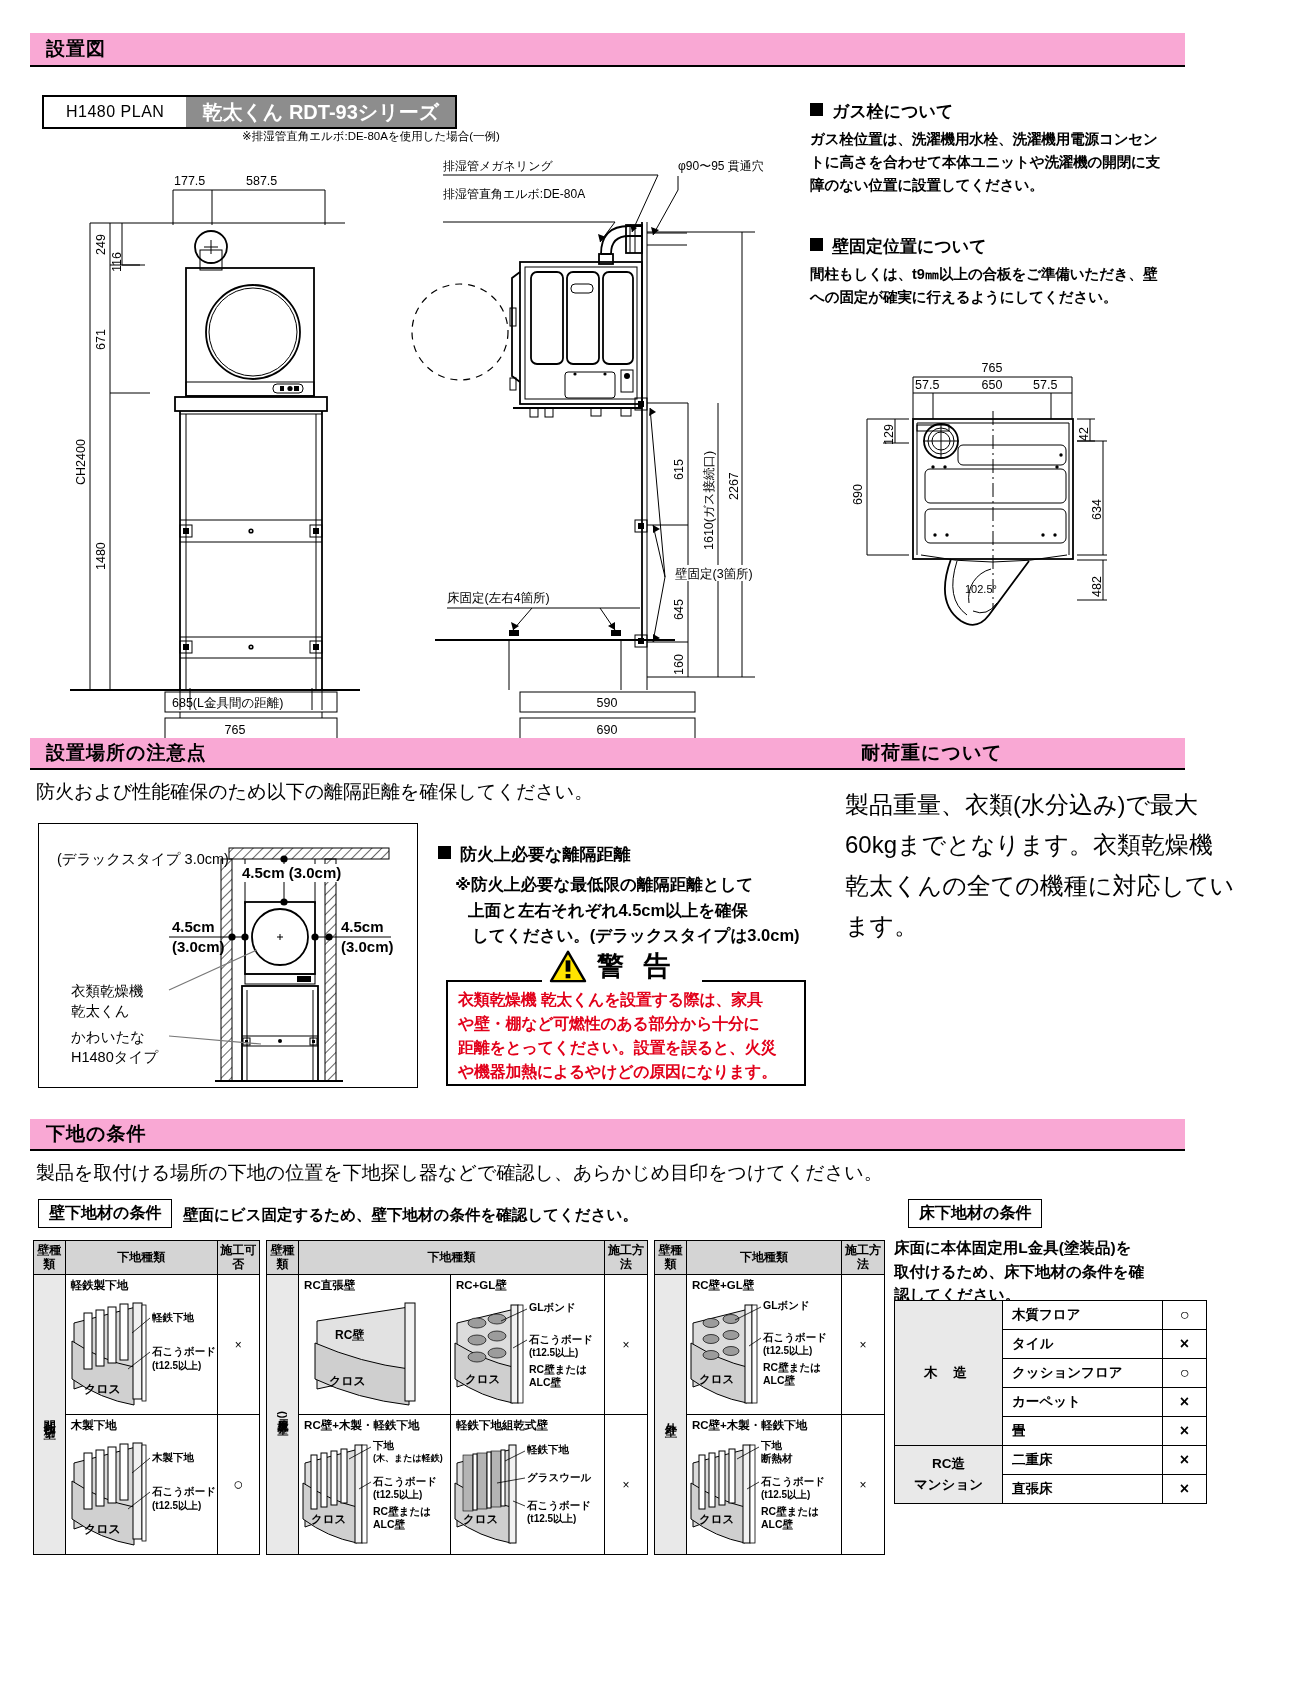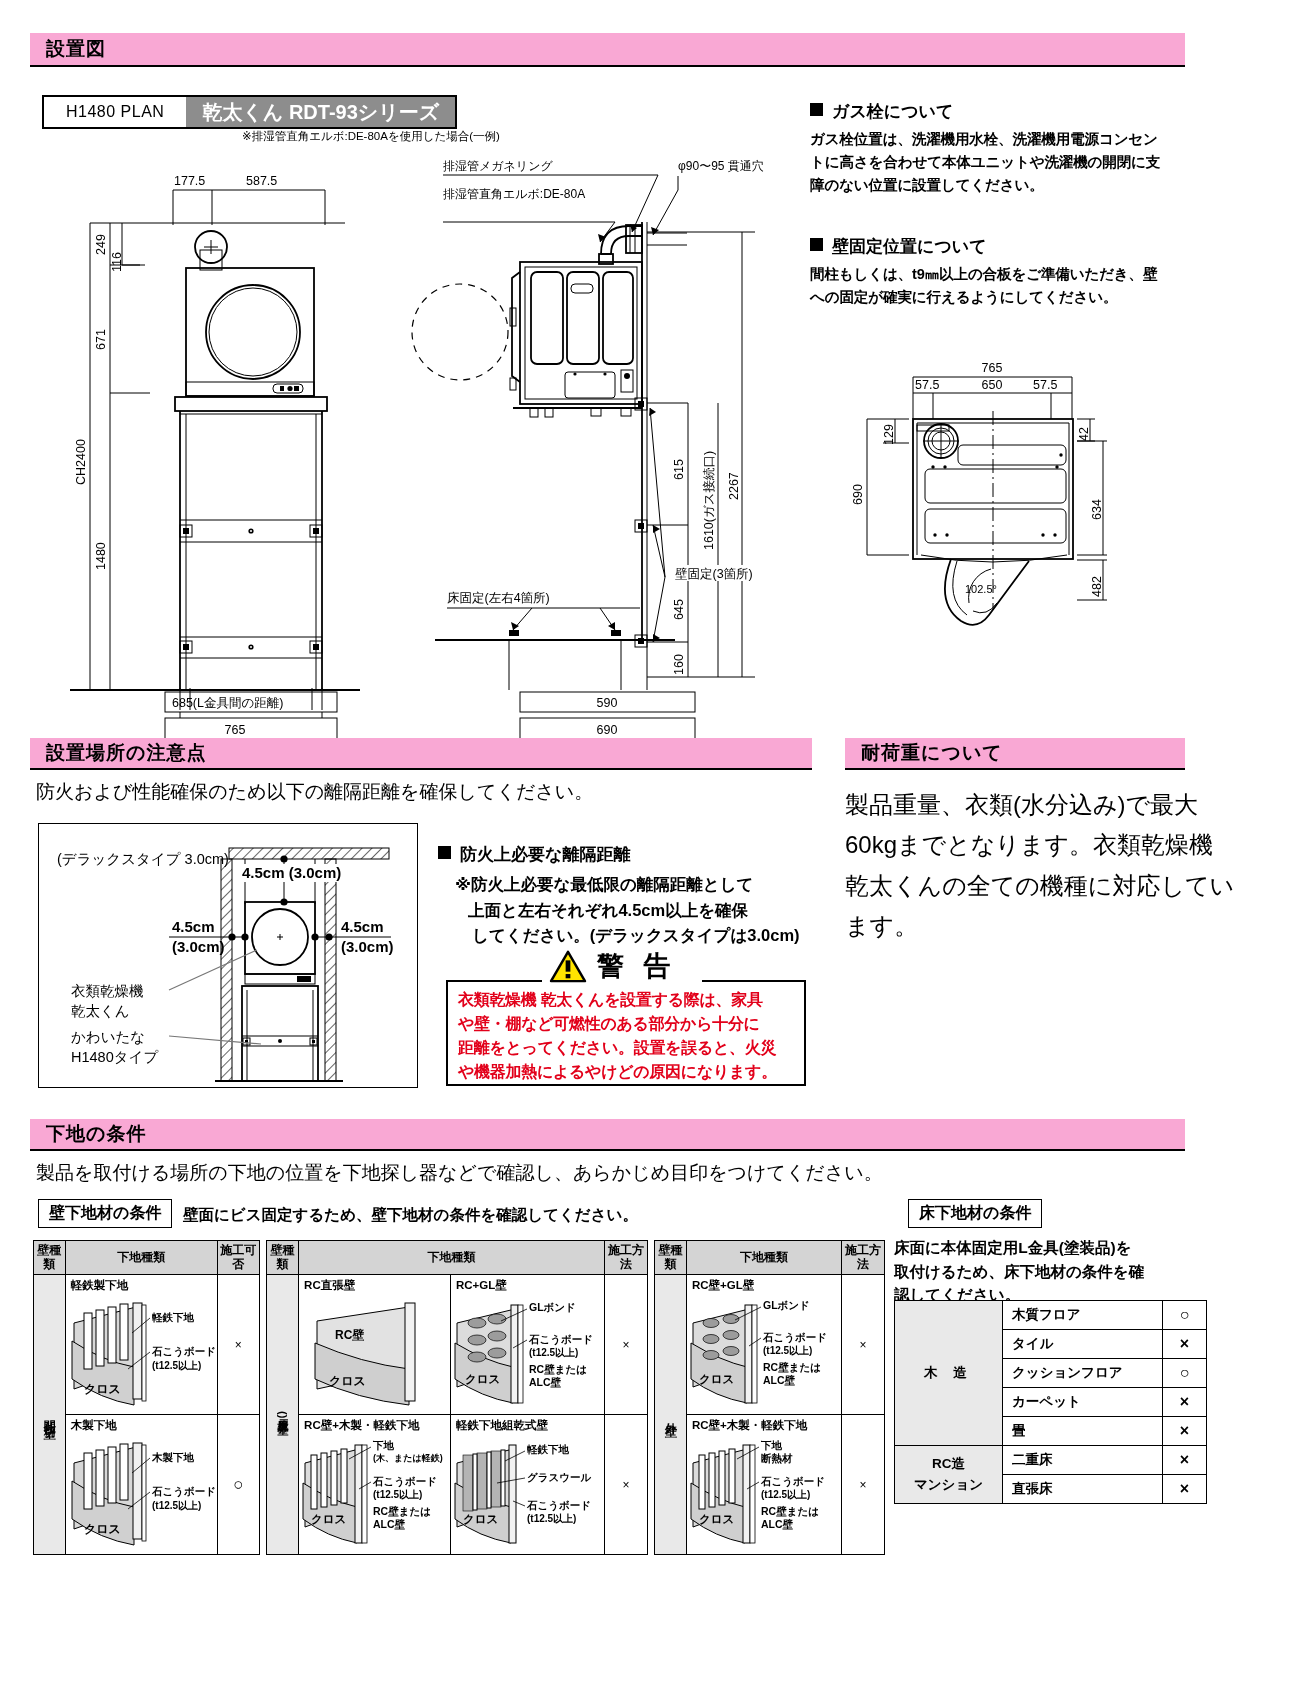--- a/index.html
+++ b/index.html
@@ -374,21 +374,21 @@
 
       <path class="ln tk" d="M106 204 q-16 44 10 62 q16 10 28 -6 l40 -54"></path>
       <path class="ln th" d="M112 206 q-12 38 10 54"></path>
       <path class="ln th" d="M128 256 q14 6 24 -8"></path>
 
       <path class="ln th" d="M146 214 a30 30 0 0 0 -22 34"></path>
       <text class="dimS" x="120" y="238">102.5°</text>
     </svg>
   </div>
 
-  <div class="sec-bar" style="left:30px; top:738px; width:782px; height:32px;">
+  <div class="sec-bar" style="left:30px; top:738px; width:864px; height:32px;">
     <span class="t">設置場所の注意点</span>
   </div>
   <div class="sec-bar" style="left:845px; top:738px; width:340px; height:32px;">
     <span class="t">耐荷重について</span>
   </div>
 
   <div style="position:absolute; left:36px; top:779px; font-size:19px;">防火および性能確保のため以下の離隔距離を確保してください。</div>
 
   <div style="position:absolute; left:845px; top:785px; font-size:24px; line-height:1.68;">
     <div>製品重量、衣類(水分込み)で最大</div>

